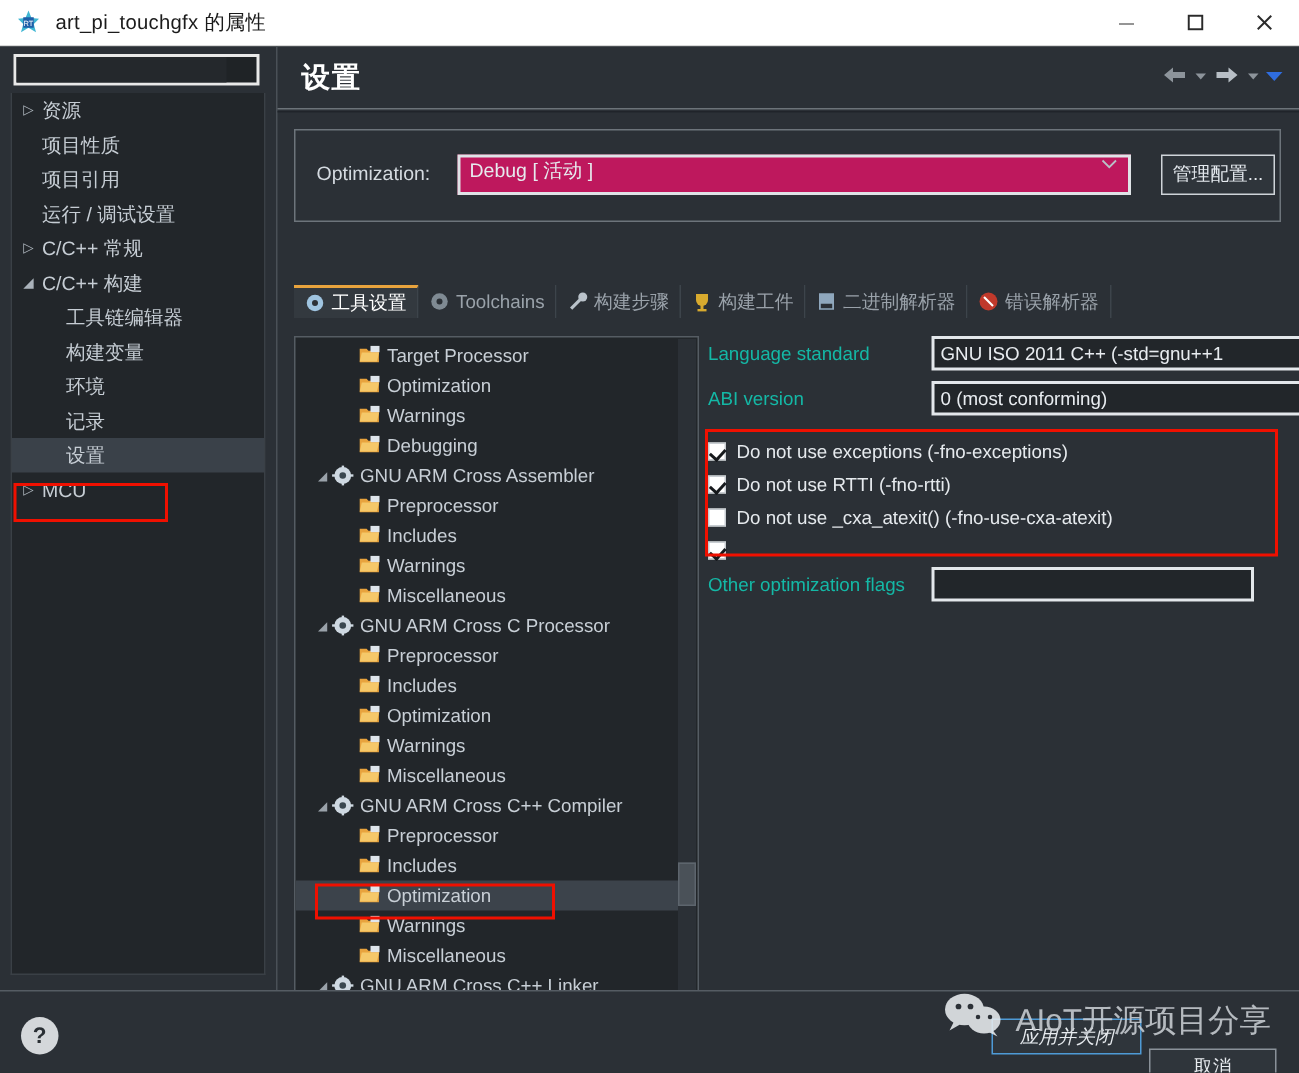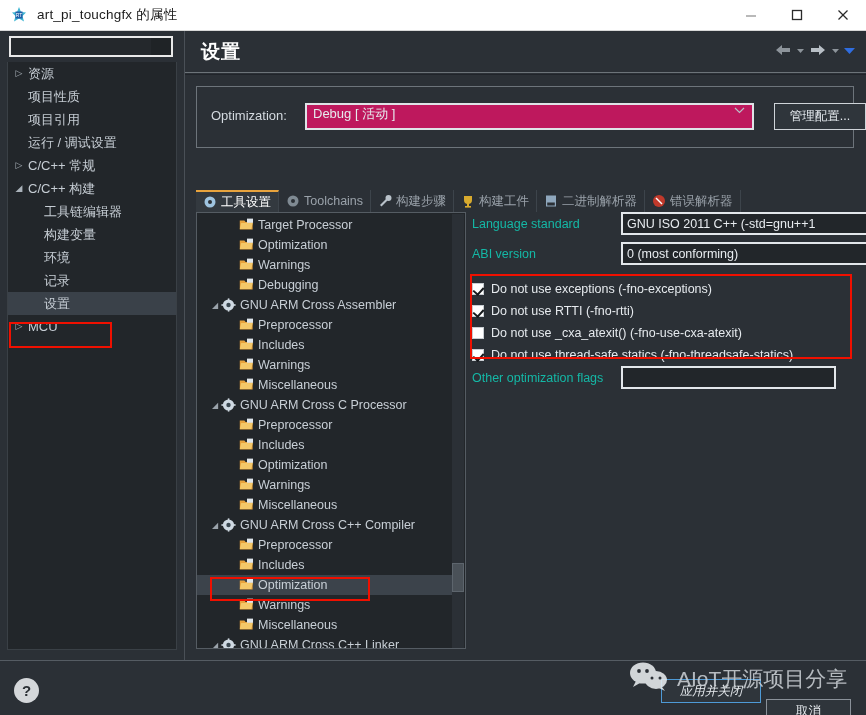--- a/index.html
+++ b/index.html
@@ -100,21 +100,21 @@
   .combo{
     position:absolute; left:108px; top:16px; width:449px; height:27px;
     border:2px solid #dfe3e7; background:#be185d;
     display:flex; align-items:flex-start;
   }
   .combo .val{ font-size:13px; color:#e6eaee; padding-left:6px; white-space:nowrap;}
   .combo .caret{
     margin-left:auto; width:26px; text-align:center; color:#b9c0c7; font-size:10px;
   }
   .btn-manage{
-    position:absolute; left:577px; top:16px; width:92px; height:27px;
+    position:absolute; left:577px; top:16px; width:76px; height:27px;
     border:1px solid #cfd4d9; background:#2f353b; color:#e4e9ee; font-size:12.5px;
     display:flex; align-items:center; justify-content:center;
   }
 
   
   .tabs{
     position:absolute; left:11px; top:159px; width:658px; height:22px;
     display:flex; align-items:stretch; font-size:12.5px;
   }
   .tab{
@@ -122,21 +122,21 @@
     color:#9aa2aa; background:#2b3036; border-right:1px solid #3d444b;
     white-space:nowrap;
   }
   .tab.active{
     color:#ffffff; background:#33393f; border-top:2px solid #e8a33d;
   }
   .tab .tico{ width:14px; height:14px; display:inline-block; }
 
   
   .content{
-    position:absolute; left:11px; top:181px; width:658px; height:437px;padding-left:45px;
+    position:absolute; left:11px; top:193px; width:658px; height:437px;padding-left:45px;
   }
   .tree-mid{
     position:absolute; left:0; top:0; width:270px; height:437px;
     background:#22262a; border:1px solid #555c63; overflow:hidden;
   }
   .mrow{
     display:flex; align-items:center; height:20px; color:#c8cfd6; font-size:12.5px;
     white-space:nowrap; position:relative;
   }
   .mrow .marrow{ width:12px; flex:0 0 12px; text-align:center; color:#9aa2aa; font-size:8px;}
@@ -636,21 +636,20 @@
               <div class="cbrow" style="top: 88px;">
                 <span class="cb checked"></span>
                 <span>Do not use RTTI (-fno-rtti)</span>
               </div>
               <div class="cbrow" style="top: 110px;">
                 <span class="cb"></span>
                 <span>Do not use _cxa_atexit() (-fno-use-cxa-atexit)</span>
               </div>
               <div class="cbrow" style="top: 132px;">
                 <span class="cb checked"></span>
-                <span>Do not use thread-safe statics (-fno-threadsafe-statics)</span>
               </div>
             </div>
 
           <div class="fieldrow" style="top:154px;">
             <span class="flabel">Other optimization flags</span>
           </div>
           <div class="fieldinput" style="top:154px; width:215px;"></div>
 
           <div class="redbox" style="left:2px; top:62px; width:382px; height:85px;"></div>
         </div>

